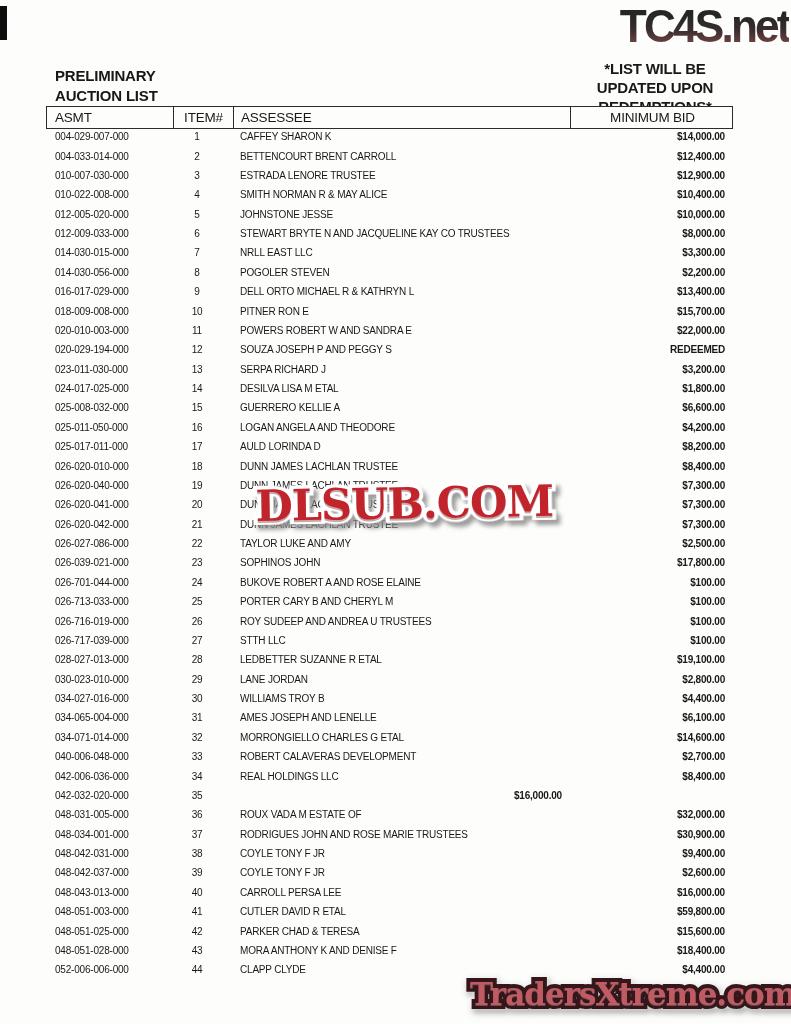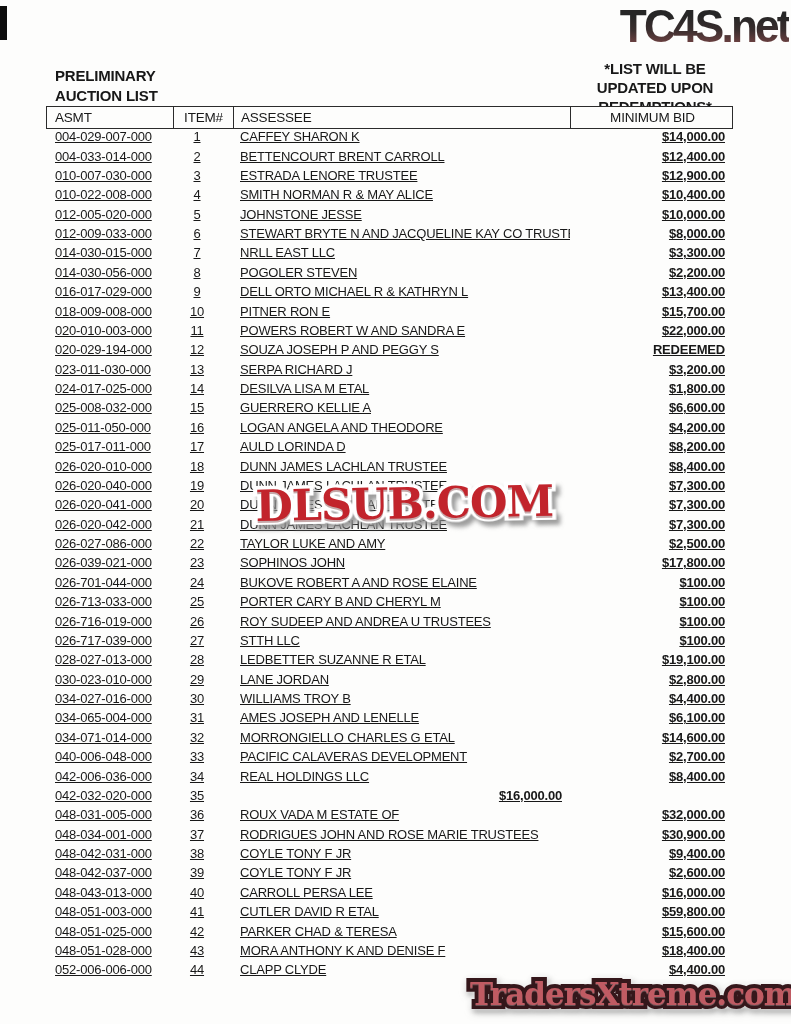--- a/index.html
+++ b/index.html
@@ -37,23 +37,22 @@
   .thead .th{height:100%;display:flex;align-items:center;box-sizing:border-box;}
   .th.b{border-right:1.5px solid #2b2b2b;}
   .th-asmt{padding-left:8px;}
   .th-item{justify-content:center;}
   .th-assessee{padding-left:7px;}
   .th-bid{justify-content:center;}
 
   .tbody{position:absolute;left:46px;top:127px;width:687px;}
   .row{
     display:grid;grid-template-columns:127px 60px 337px 163px;
-    height:19.38px;align-items:center;font-size:13px;letter-spacing:-.2px;
+    height:19.38px;align-items:center;font-size:10px;letter-spacing:-.2px;
     white-space:nowrap;
-    text-decoration:underline;
   }
   .c-asmt{padding-left:9px;}
   .c-item{text-align:center;padding-right:12px;}
   .c-assessee{padding-left:7px;overflow:hidden;}
   .c-bid{text-align:right;padding-right:8px;font-weight:700;}
 
   
   .wm{position:absolute;line-height:1;white-space:nowrap;}
   .wm span{position:absolute;left:0;top:0;}
   .wm-dlsub{left:255px;top:485px;font-family:"DejaVu Serif",serif;font-weight:700;font-size:43px;letter-spacing:-1px;transform:rotate(-1deg);}
@@ -313,21 +312,21 @@
   <div class="row">
     <div class="c-asmt">034-071-014-000</div>
     <div class="c-item">32</div>
     <div class="c-assessee">MORRONGIELLO CHARLES G ETAL</div>
     <div class="c-bid">$14,600.00</div>
   </div>
 
   <div class="row">
     <div class="c-asmt">040-006-048-000</div>
     <div class="c-item">33</div>
-    <div class="c-assessee">PACIFIC CALAVERAS DEVELOPMENT</div>
+    <div class="c-assessee">ROBERT CALAVERAS DEVELOPMENT</div>
     <div class="c-bid">$2,700.00</div>
   </div>
 
   <div class="row">
     <div class="c-asmt">042-006-036-000</div>
     <div class="c-item">34</div>
     <div class="c-assessee">REAL HOLDINGS LLC</div>
     <div class="c-bid">$8,400.00</div>
   </div>
 

